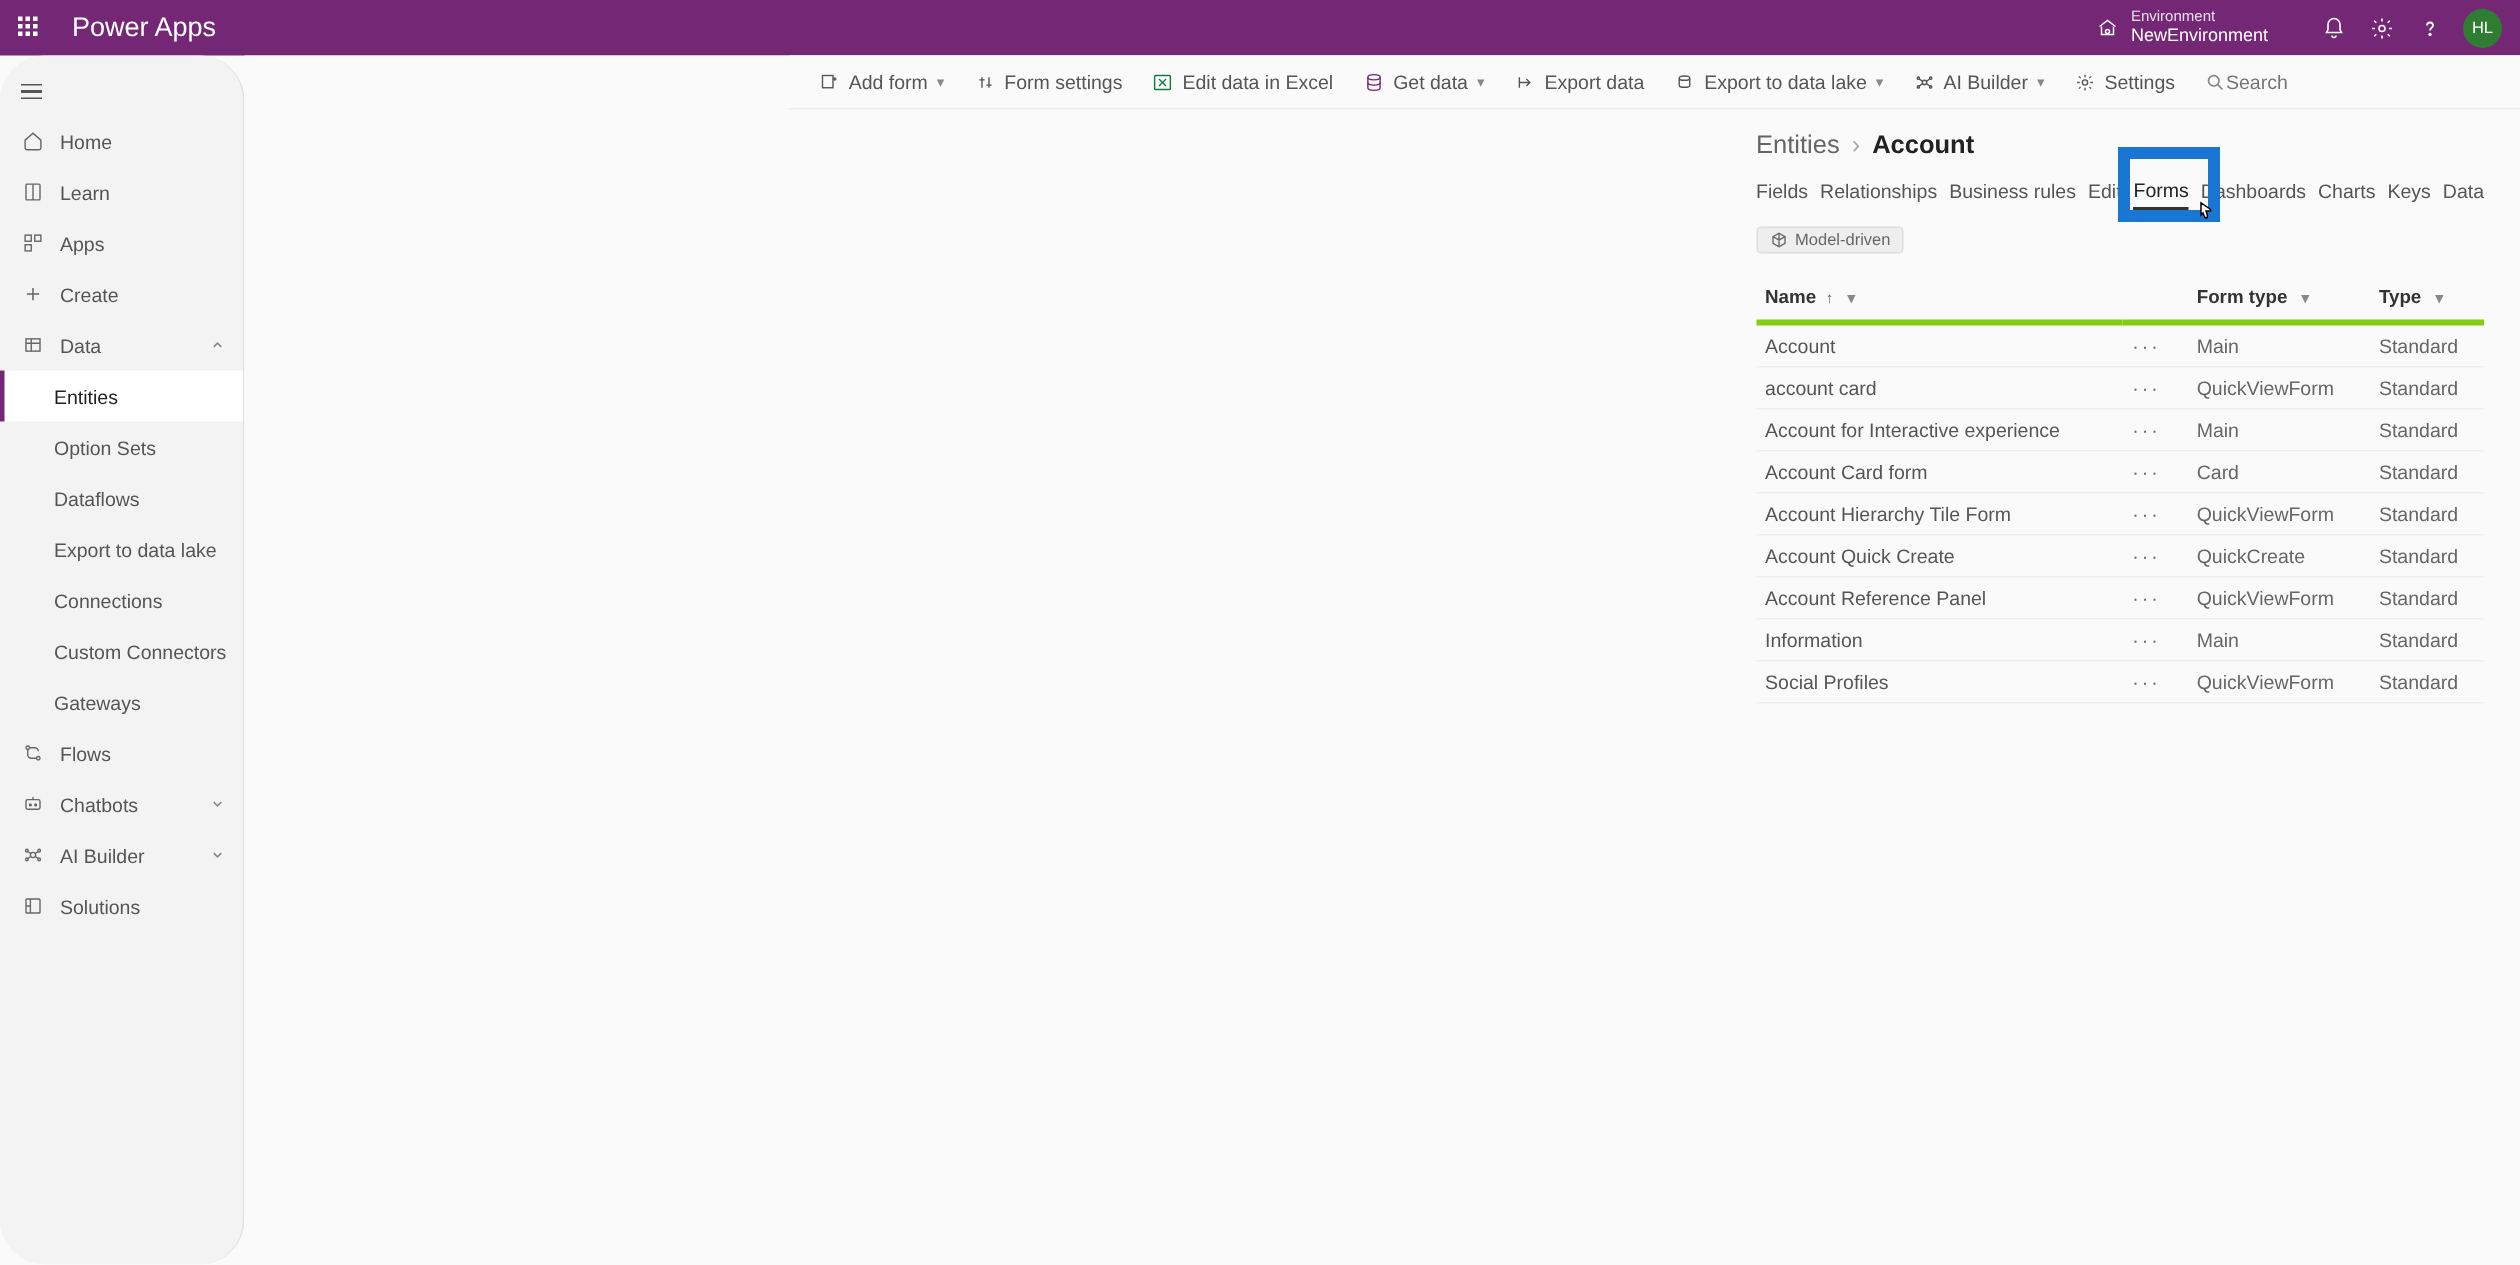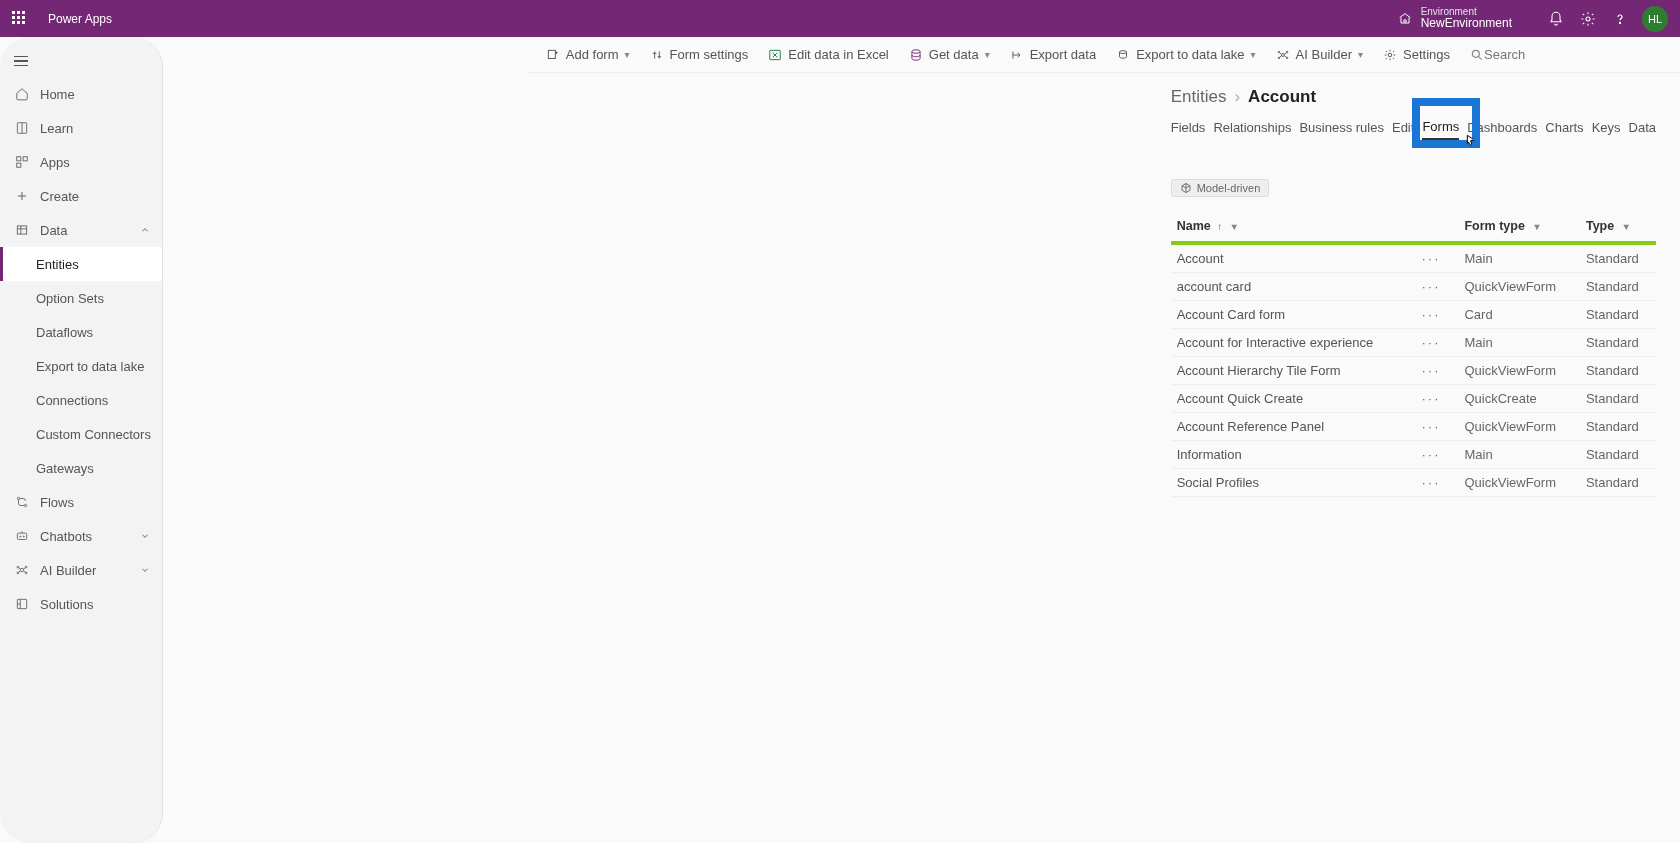--- a/index.html
+++ b/index.html
@@ -1,20 +1,20 @@
 <!DOCTYPE html>
 <html><head>
 <meta charset="utf-8">
 <style>
   * { box-sizing: border-box; margin: 0; padding: 0; }
   body { font-family: "Segoe UI", Arial, sans-serif; font-size: 13px; color: #333; background: #fafafa; }
   .header { background: #742774; color: #fff; height: 37px; display: flex; align-items: center; padding: 0 12px; }
   .waffle { width: 16px; height: 16px; display: grid; grid-template-columns: repeat(3,3px); grid-template-rows: repeat(3,3px); gap: 2px; cursor: pointer; }
   .waffle span { background: #fff; width: 3px; height: 3px; }
-  .app-title { font-size: 12px; margin-left: 20px; font-weight: 400; }
+  .app-title { font-size: 18px; margin-left: 20px; font-weight: 400; }
   .header-spacer { flex: 1; }
   .env-block { display: flex; align-items: center; margin-right: 28px; cursor: pointer; }
   .env-icon-svg { margin-right: 8px; }
   .env-text { line-height: 1.1; }
   .env-label { font-size: 10px; opacity: 0.85; }
   .env-name { font-size: 12px; }
   .header-icon { width: 32px; height: 32px; display: flex; align-items: center; justify-content: center; cursor: pointer; color: #fff; }
   .avatar { width: 26px; height: 26px; border-radius: 50%; background: #2e7d32; color: #fff; display: flex; align-items: center; justify-content: center; font-size: 11px; margin-left: 6px; cursor: pointer; }
 
   .shell { display: flex; height: calc(100vh - 37px); }
@@ -45,21 +45,21 @@
   .breadcrumb .crumb-parent { color: #666; cursor: pointer; }
   .breadcrumb .crumb-sep { margin: 0 8px; color: #aaa; }
   .breadcrumb .crumb-current { font-weight: 600; }
 
   .tabs { display: flex; align-items: center; gap: 8px; border-bottom: 1px solid transparent; font-size: 13px; color: #555; margin-bottom: 10px; position: relative; }
   .tab { cursor: pointer; padding: 4px 0; }
   .tab.active { color: #222; border-bottom: 2px solid #333; }
   .highlight-box { position: absolute; border: 8px solid #1976d2; pointer-events: none; }
   .cursor-ptr { position: absolute; pointer-events: none; }
 
-  .chip { display: inline-flex; align-items: center; background: #eee; border: 1px solid #ddd; border-radius: 3px; font-size: 11px; color: #666; padding: 2px 8px; margin-bottom: 14px; margin-top: 28px; }
+  .chip { display: inline-flex; align-items: center; background: #eee; border: 1px solid #ddd; border-radius: 3px; font-size: 11px; color: #666; padding: 2px 8px; margin-bottom: 14px; }
   .chip svg { margin-right: 5px; }
 
   table.grid { width: 100%; border-collapse: collapse; font-size: 13px; }
   table.grid th { text-align: left; font-weight: 700; color: #333; padding: 8px 6px; border-bottom: 4px solid #84cc16; font-size: 12.5px; cursor: pointer; }
   table.grid th .sort-up { font-size: 10px; margin-left: 3px; color: #666; }
   table.grid th .hdr-chev { font-size: 10px; margin-left: 6px; color: #888; }
   table.grid td { padding: 6px 6px; border-bottom: 1px solid #eee; color: #666; }
   table.grid td.name-cell { color: #555; }
   .row-menu { color: #999; letter-spacing: 2px; cursor: pointer; text-align: right; padding-right: 18px !important; width: 40px; }
 
@@ -394,29 +394,29 @@
               <td>Main</td>
               <td>Standard</td>
             </tr>
             <tr>
               <td class="name-cell">account card</td>
               <td class="row-menu">···</td>
               <td>QuickViewForm</td>
               <td>Standard</td>
             </tr>
             <tr>
+              <td class="name-cell">Account for Interactive experience</td>
+              <td class="row-menu">···</td>
+              <td>Main</td>
+              <td>Standard</td>
+            </tr>
+            <tr>
               <td class="name-cell">Account Card form</td>
               <td class="row-menu">···</td>
               <td>Card</td>
-              <td>Standard</td>
-            </tr>
-            <tr>
-              <td class="name-cell">Account for Interactive experience</td>
-              <td class="row-menu">···</td>
-              <td>Main</td>
               <td>Standard</td>
             </tr>
             <tr>
               <td class="name-cell">Account Hierarchy Tile Form</td>
               <td class="row-menu">···</td>
               <td>QuickViewForm</td>
               <td>Standard</td>
             </tr>
             <tr>
               <td class="name-cell">Account Quick Create</td>

